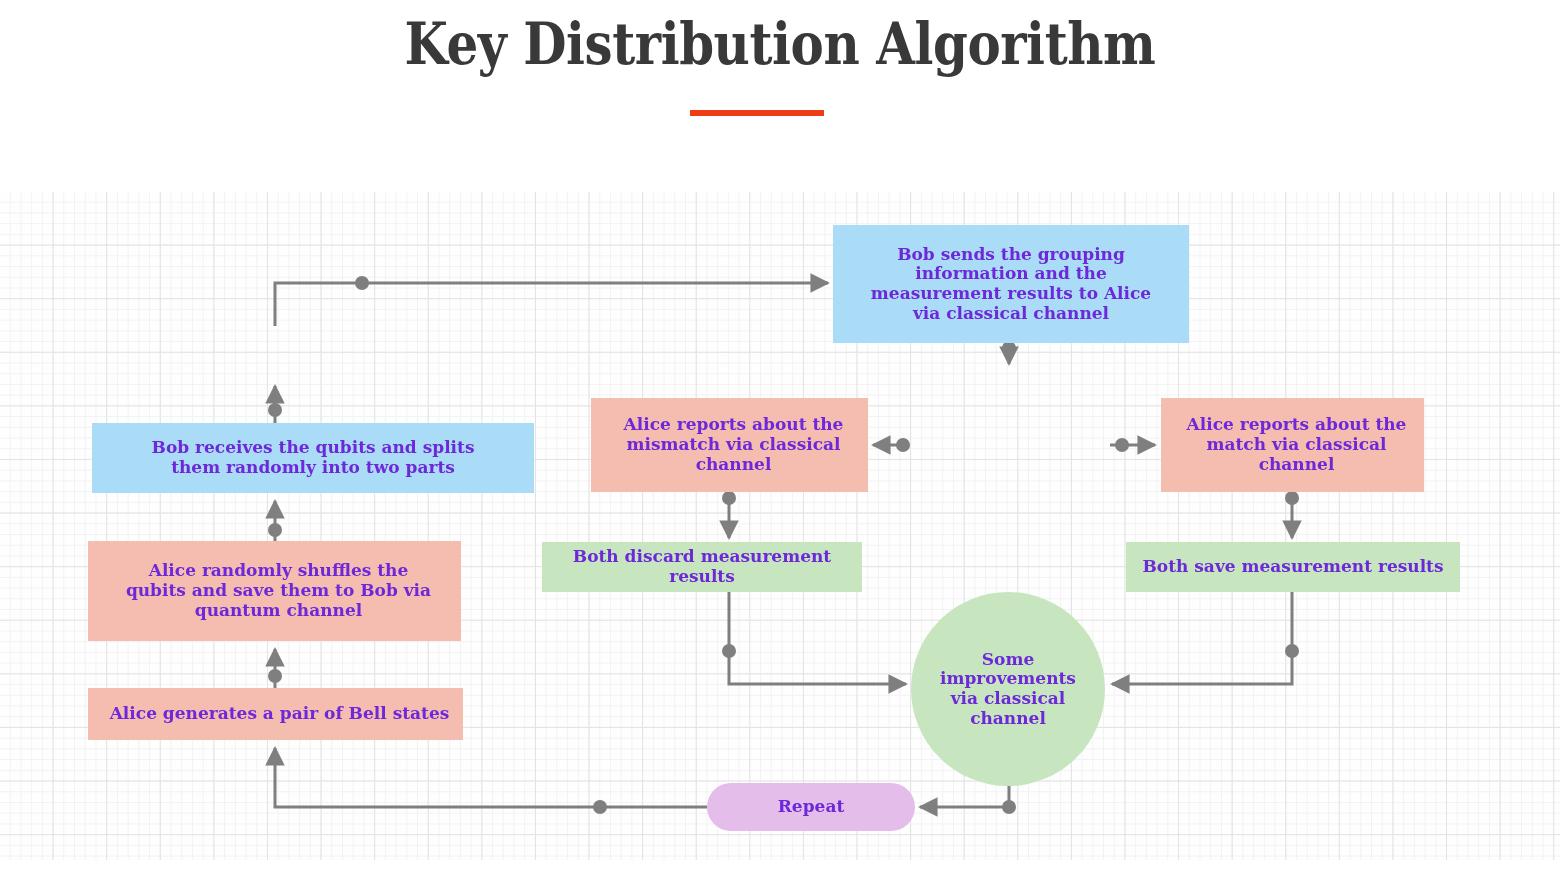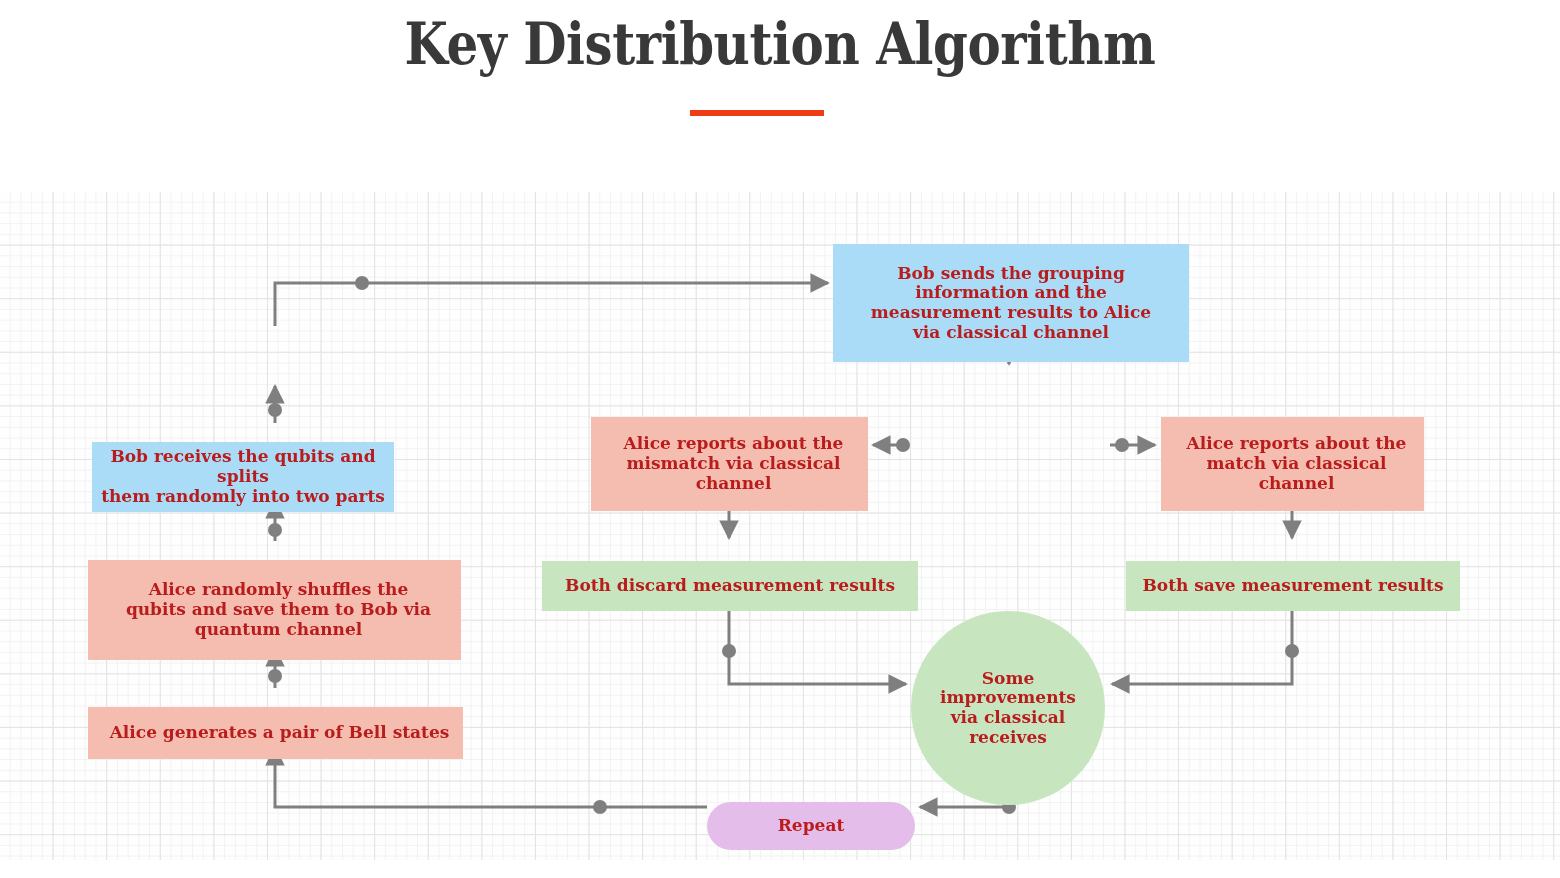--- a/index.html
+++ b/index.html
@@ -90,25 +90,24 @@
   
   .node {
     position: absolute;
     z-index: 20;
     display: flex;
     align-items: center;
     justify-content: center;
     text-align: center;
     font-family: "DejaVu Serif", "Liberation Serif", serif;
     font-weight: bold;
-    color: #b91c1c;
+    color: #6d28d9;
     line-height: 1.16;
     box-sizing: border-box;
     padding: 2px 8px;
-    margin-top: 19px;
   }
   .node .label { display: block; white-space: pre-line; }
 
   .n-blue   { background: #aadcf7; }
   .n-pink   { background: #f5bdb0; padding-left: 16px; }
   .n-green  { background: #c7e6c0; }
   .n-purple { background: #e4bdeb; }
 
   .n-pill   { border-radius: 999px; }
   .n-circle { border-radius: 50%; }
@@ -202,21 +201,21 @@
   </svg>
 
   <div class="node n-blue" style="left:833px; top:225px; width:356px; height:118px; font-size:17px;">
     <span class="label">Bob sends the grouping
 information and the
 measurement results to Alice
 via classical channel</span>
   </div>
 
 
-  <div class="node n-blue" style="left:92px; top:423px; width:302px; height:70px; font-size:17px;">
+  <div class="node n-blue" style="left:92px; top:423px; width:442px; height:70px; font-size:17px;">
     <span class="label">Bob receives the qubits and splits
 them randomly into two parts</span>
   </div>
 
   <div class="node n-pink" style="left:88px; top:541px; width:373px; height:100px; font-size:17px;">
     <span class="label">Alice randomly shuffles the
 qubits and save them to Bob via
 quantum channel</span>
   </div>
 
@@ -230,32 +229,32 @@
 mismatch via classical
 channel</span>
   </div>
 
   <div class="node n-pink" style="left:1161px; top:398px; width:263px; height:94px; font-size:17px;">
     <span class="label">Alice reports about the
 match via classical
 channel</span>
   </div>
 
-  <div class="node n-green" style="left:542px; top:542px; width:376px; height:50px; font-size:17px;">
+  <div class="node n-green" style="left:542px; top:542px; width:320px; height:50px; font-size:17px;">
     <span class="label">Both discard measurement results</span>
   </div>
 
   <div class="node n-green" style="left:1126px; top:542px; width:334px; height:50px; font-size:17px;">
     <span class="label">Both save measurement results</span>
   </div>
 
   <div class="node n-green n-circle" style="left:911px; top:592px; width:194px; height:194px; font-size:17px;">
     <span class="label">Some
 improvements
 via classical
-receives</span>
+channel</span>
   </div>
 
   <div class="node n-purple n-pill" style="left:707px; top:783px; width:208px; height:48px; font-size:17px;">
     <span class="label">Repeat</span>
   </div>
 
 </div>
 
 </body></html>

